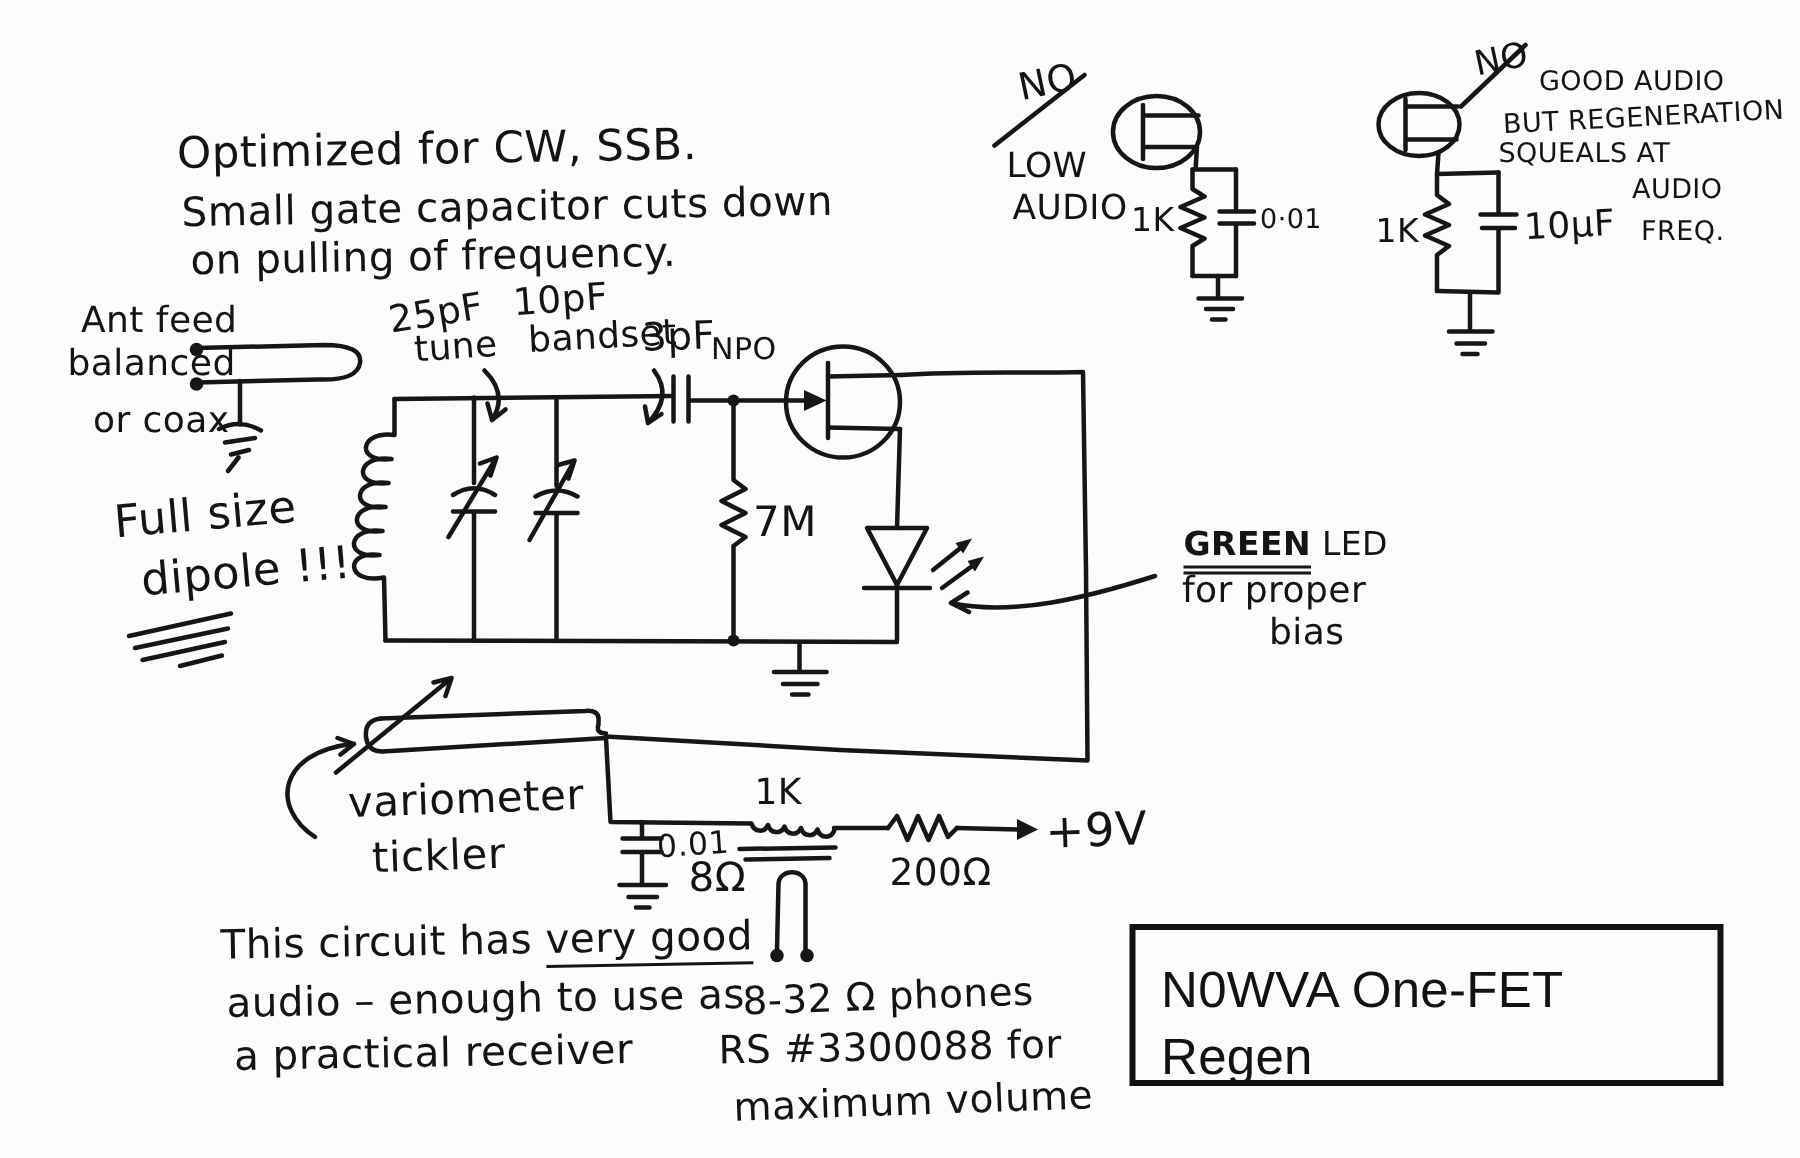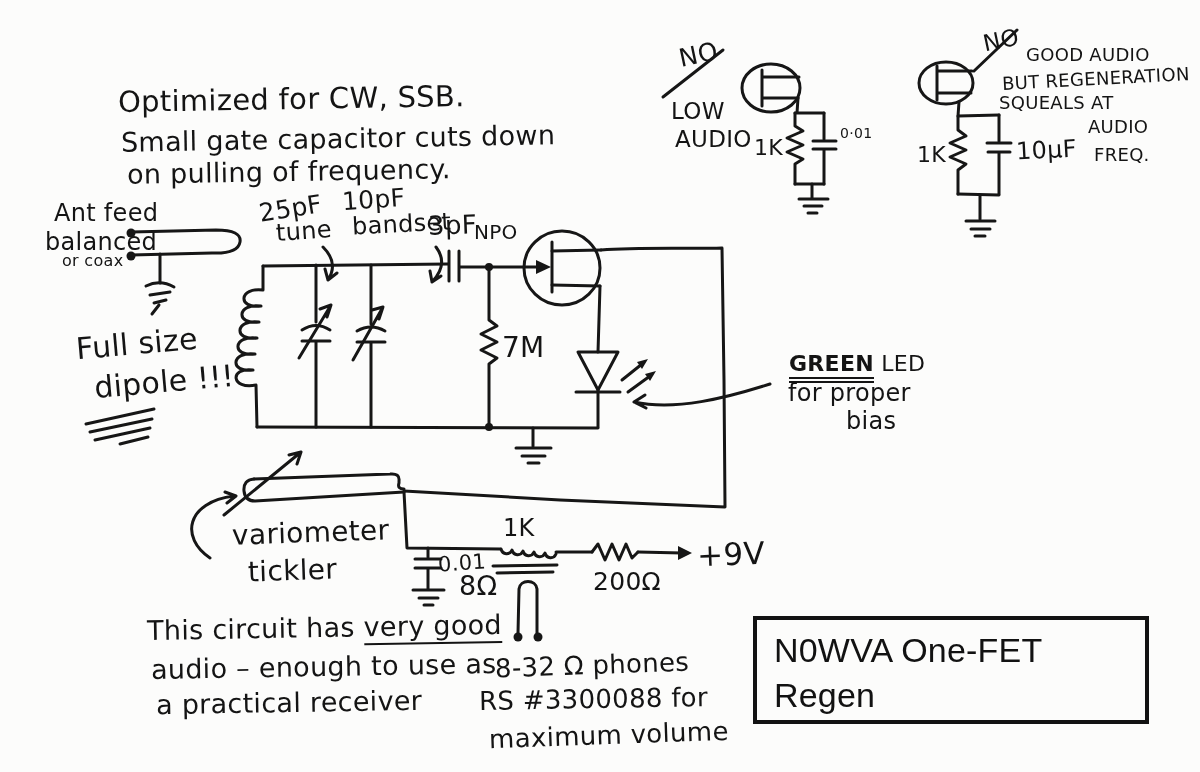--- a/index.html
+++ b/index.html
@@ -14,35 +14,35 @@
     position:absolute;color:#141414;white-space:nowrap;
     font-family:"DejaVu Sans", sans-serif;
     line-height:1.05;letter-spacing:.3px;
   }
   .u{border-bottom:2px solid #141414;padding-bottom:1px;}
   .uu{border-bottom:6px double #141414;padding-bottom:1px;font-weight:bold;}
   #title-box{
     position:absolute;left:753px;top:616px;width:396px;height:108px;
     border:4px solid #121212;box-sizing:border-box;background:transparent;
     font-family:"Liberation Sans", sans-serif;color:#121212;
-    padding:8px 0 0 17px;font-size:34px;line-height:1.32;letter-spacing:.2px;
+    padding:18px 0 0 17px;font-size:34px;line-height:1.32;letter-spacing:.2px;
   }
 </style>
 </head>
 <body>
 
 <div class="layer">
 
   <div class="hw" style="left:118px;top:84px;font-size:29px;transform:rotate(-1deg)">Optimized for CW, SSB.</div>
   <div class="hw" style="left:121px;top:125px;font-size:27px;transform:rotate(-1deg)">Small gate capacitor cuts down</div>
   <div class="hw" style="left:127px;top:158px;font-size:27px;transform:rotate(-1deg)">on pulling of frequency.</div>
 
   <div class="hw" style="left:54px;top:201px;font-size:24px">Ant feed</div>
   <div class="hw" style="left:45px;top:230px;font-size:24px">balanced</div>
-  <div class="hw" style="left:62px;top:253px;font-size:16px">or coax</div>
+  <div class="hw" style="left:62px;top:268px;font-size:24px">or coax</div>
 
   <div class="hw" style="left:76px;top:328px;font-size:30px;transform:rotate(-5deg)">Full size</div>
   <div class="hw" style="left:94px;top:366px;font-size:30px;transform:rotate(-5deg)">dipole !!!</div>
 
   <div class="hw" style="left:259px;top:196px;font-size:25px;transform:rotate(-9deg)">25pF</div>
   <div class="hw" style="left:276px;top:219px;font-size:24px;transform:rotate(-4deg)">tune</div>
   <div class="hw" style="left:342px;top:187px;font-size:25px;transform:rotate(-4deg)">10pF</div>
   <div class="hw" style="left:352px;top:212px;font-size:24px;transform:rotate(-3deg)">bandset</div>
   <div class="hw" style="left:428px;top:212px;font-size:26px;transform:rotate(-2deg)">3pF</div>
   <div class="hw" style="left:474px;top:222px;font-size:20px">NPO</div>
@@ -60,21 +60,21 @@
   <div class="hw" style="left:438px;top:552px;font-size:21px;transform:rotate(-4deg)">0.01</div>
   <div class="hw" style="left:459px;top:572px;font-size:27px">8Ω</div>
   <div class="hw" style="left:503px;top:516px;font-size:24px">1K</div>
   <div class="hw" style="left:593px;top:569px;font-size:25px">200Ω</div>
   <div class="hw" style="left:697px;top:538px;font-size:31px;transform:rotate(-2deg)">+9V</div>
 
   <div class="hw" style="left:679px;top:42px;font-size:25px;transform:rotate(-12deg)">NO</div>
   <div class="hw" style="left:671px;top:99px;font-size:23px">LOW</div>
   <div class="hw" style="left:675px;top:127px;font-size:23px">AUDIO</div>
   <div class="hw" style="left:754px;top:136px;font-size:22px">1K</div>
-  <div class="hw" style="left:840px;top:126px;font-size:14px">0·01</div>
+  <div class="hw" style="left:840px;top:138px;font-size:18px">0·01</div>
 
   <div class="hw" style="left:983px;top:28px;font-size:23px;transform:rotate(-12deg)">NO</div>
   <div class="hw" style="left:1026px;top:46px;font-size:18px">GOOD AUDIO</div>
   <div class="hw" style="left:1002px;top:70px;font-size:18px;transform:rotate(-3deg)">BUT REGENERATION</div>
   <div class="hw" style="left:999px;top:94px;font-size:18px">SQUEALS AT</div>
   <div class="hw" style="left:1088px;top:118px;font-size:18px">AUDIO</div>
   <div class="hw" style="left:1094px;top:146px;font-size:18px">FREQ.</div>
   <div class="hw" style="left:917px;top:143px;font-size:22px">1K</div>
   <div class="hw" style="left:1016px;top:138px;font-size:24px;transform:rotate(-3deg)">10µF</div>
 

